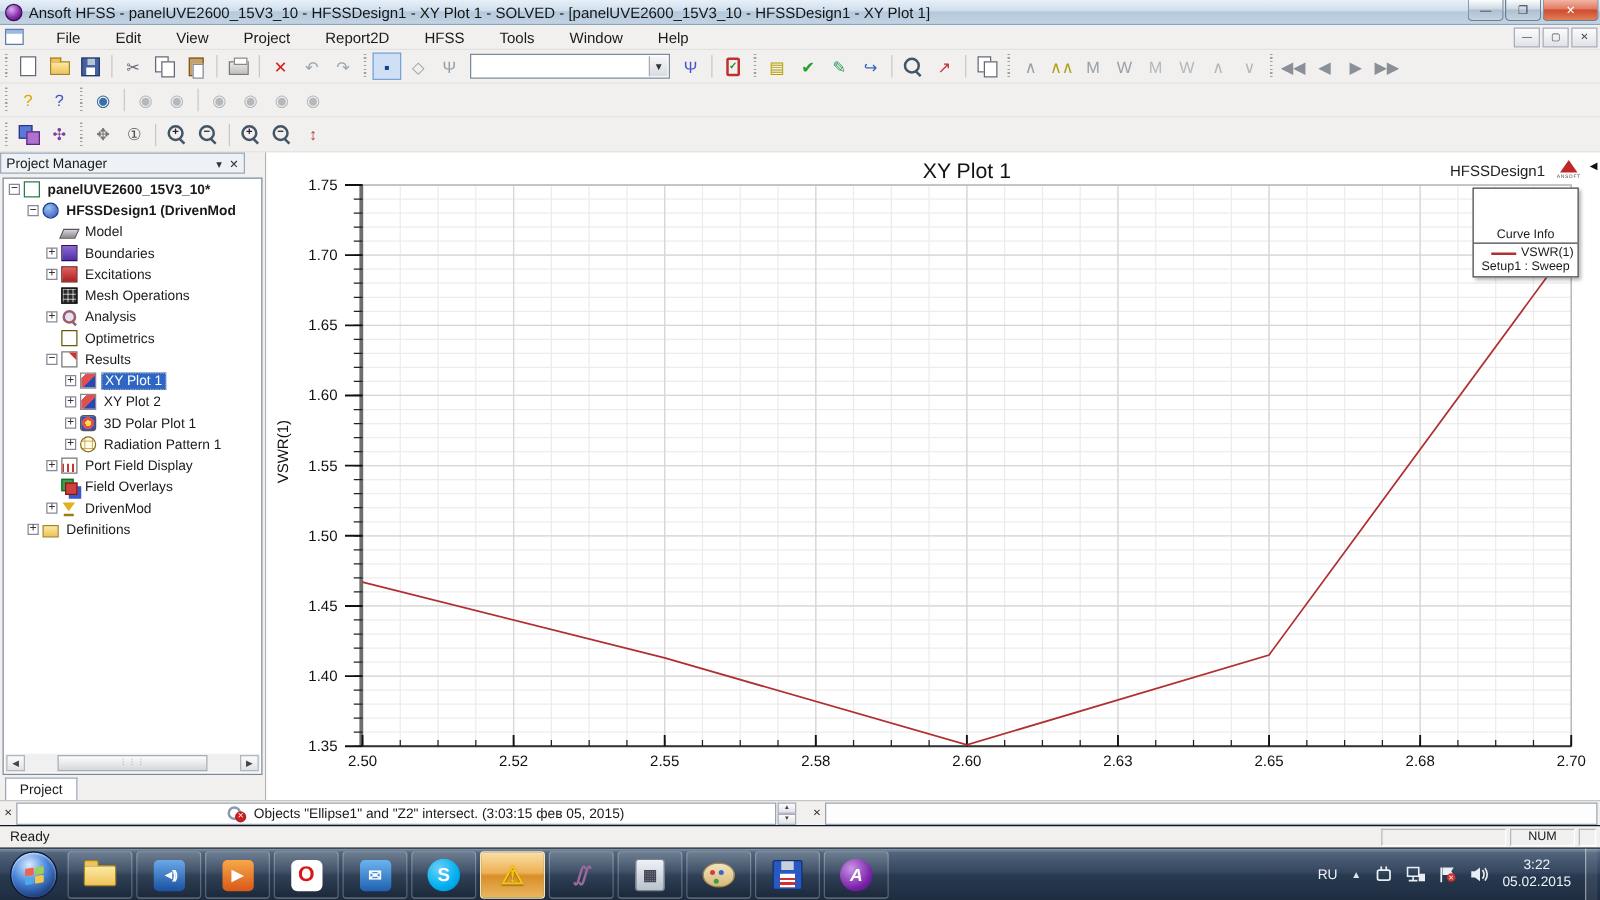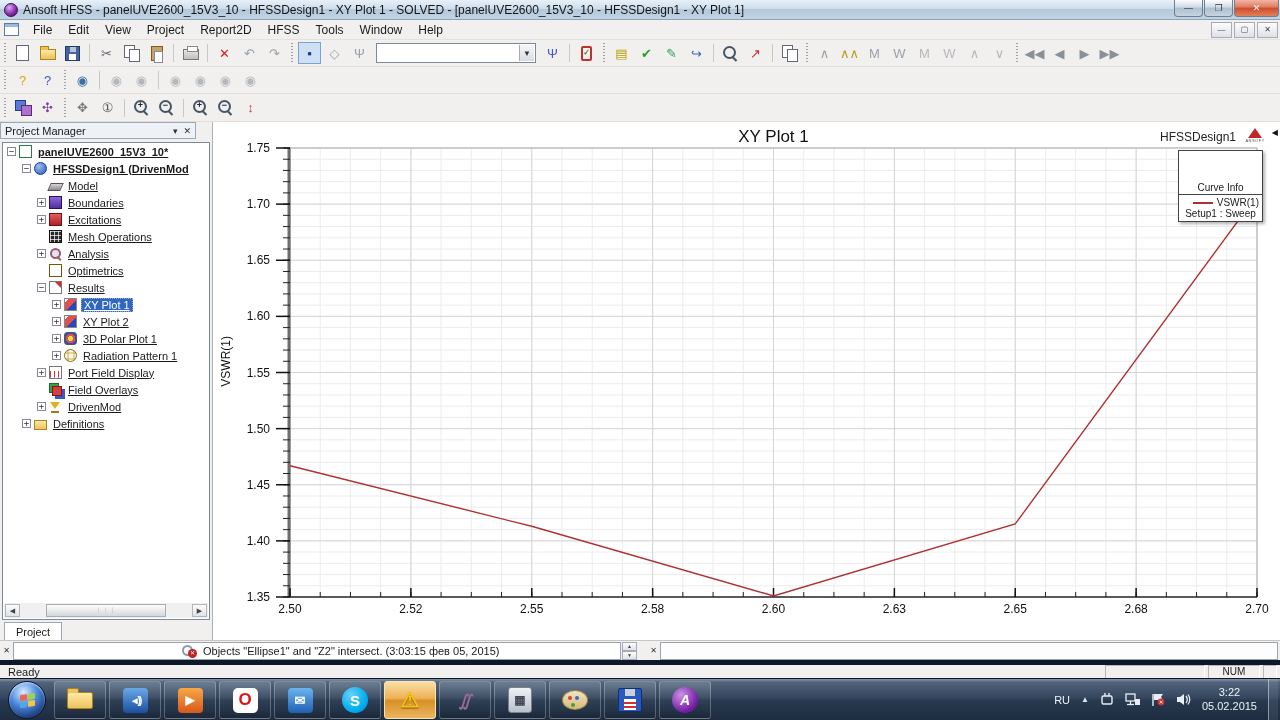--- a/index.html
+++ b/index.html
@@ -17,21 +17,21 @@
   .win-btn { width:29px; height:17px; border:1px solid #6e7f92; border-top:none; border-radius:0 0 4px 4px;
     background:linear-gradient(#fdfdfd,#cdd9e4 45%,#aebfcf 50%,#c6d4e0); color:#334;
     font-size:9px; display:flex; align-items:center; justify-content:center; margin-right:1px; }
   .win-btn.close { width:45px; background:linear-gradient(#f2b5a4,#e07a5f 45%,#ce4a2e 50%,#e08158); color:#fff; }
 
   
   #menubar { position:absolute; left:0; top:20px; width:1280px; height:20px; background:#f1f0ef;
     display:flex; align-items:center; border-bottom:1px solid #e3e2e1; }
   .mdi-doc { width:15px; height:13px; margin:0 6px 0 4px; background:#fff; border:1px solid #5a7ab0;
     box-shadow:inset 0 3px 0 #9ab8e0; }
-  .menu-item { padding:2px 8px; font-size:12px; }
+  .menu-item { padding:2px 8px; font-size:12px;margin-left:12px; }
   .mdi-btns { margin-left:auto; display:flex; margin-right:2px; }
   .mdi-btn { width:21px; height:16px; border:1px solid #aab; background:linear-gradient(#fcfcfc,#dfe2e6);
     font-size:8px; color:#445; display:flex; align-items:center; justify-content:center; margin-left:2px; }
 
   
   .toolbar { position:absolute; left:0; width:1280px; background:#f1f0ef; display:flex; align-items:center;
     border-bottom:1px solid #e0dfde; }
   #tb1 { top:40px; height:27px; } #tb2 { top:67px; height:27px; } #tb3 { top:94px; height:28px; }
   .grip { width:5px; height:20px; margin:0 4px;
     background:repeating-linear-gradient(#9aa0a6 0 1px, transparent 1px 3px); width:2px; }
@@ -83,21 +83,21 @@
     border:1px solid #9aa8b8; font-size:11px; padding:1px 4px; display:flex; align-items:center; }
   .pm-header .hctl { margin-left:auto; display:flex; gap:6px; font-size:9px; color:#333; }
   #tree-box { position:absolute; left:2px; right:2px; top:20px; bottom:20px; background:#fff;
     border:1px solid #7a8a98; overflow:hidden; }
   .trow { height:17px; display:flex; align-items:center; font-size:11px; white-space:nowrap; }
   .indent { display:inline-block; height:1px; }
   .exp { width:9px; height:9px; border:1px solid #889; background:#fff; font-size:9px; line-height:7px;
     text-align:center; margin:0 3px 0 0; color:#333; flex:none; font-family:"DejaVu Sans Mono",monospace; }
   .exp-sp { width:12px; flex:none; }
   .tic { width:13px; height:13px; margin-right:4px; flex:none; position:relative; }
-  .tlabel { padding:0 2px;text-decoration:underline; }
+  .tlabel { padding:0 2px; }
   .tlabel.sel { background:#2f66c4; color:#fff; border:1px dotted #9ab; }
   .trow:nth-child(1) .tlabel, .trow:nth-child(2) .tlabel { font-weight:bold; }
 
   .ic-project-icon { background:linear-gradient(#7ed49a,#3a9a62); border:1px solid #2a7a4a;
     background-image:linear-gradient(rgba(255,255,255,.45) 1px,transparent 1px),linear-gradient(90deg,rgba(255,255,255,.45) 1px,transparent 1px);
     background-size:4px 4px; }
   .ic-design-icon { background:radial-gradient(circle at 35% 30%, #9cc0f0, #2a55b8); border-radius:50%; border:1px solid #1a3a8a; }
   .ic-model-icon { height:8px !important; margin-top:3px; transform:skewX(-24deg);
     background:linear-gradient(#d8d4dc,#8e8894); border:1px solid #555; }
   .ic-boundaries-icon { background:linear-gradient(#8a68d8,#5030a0); border:1px solid #2a1060; }
@@ -176,21 +176,21 @@
     border-radius:50%; color:#fff; font-size:6px; line-height:9px; text-align:center; }
   .msg-text { font-size:11px; }
   .spinner { width:15px; height:18px; display:flex; flex-direction:column; margin-left:1px; }
   .spin-btn { flex:1; border:1px solid #aab; background:linear-gradient(#fcfcfc,#dfe3e7); font-size:5px; color:#444;
     display:flex; align-items:center; justify-content:center; }
   .msg-right { flex:1; display:flex; align-items:center; margin-left:10px; }
   .msg-field2 { flex:1; height:18px; background:#fdfdfd; border:1px solid #98a4b0; margin-right:2px; }
 
   
   #statusbar { position:absolute; left:0; top:660px; width:1280px; height:18px; background:#f1f0ef;
-    border-top:5px solid #0f172a; display:flex; align-items:center; font-size:11px; }
+    border-top:1px solid #0f172a; display:flex; align-items:center; font-size:11px; }
   #status-ready { padding:0 8px; }
   .sb-spacer { flex:1; }
   .sb-panel { height:14px; border:1px solid #b8b8b8; border-right-color:#fff; border-bottom-color:#fff;
     margin-right:3px; display:flex; align-items:center; justify-content:center; font-size:10px; }
   .sb-p1 { width:100px; } .sb-num { width:52px; } .sb-p3 { width:14px; }
 
   
   #taskbar { position:absolute; left:0; top:678px; width:1280px; height:42px;
     background:linear-gradient(#8195ab 0%,#51647c 8%,#35465e 45%,#283a50 52%,#1e2c40 100%);
     border-top:1px solid #0c1624; display:flex; align-items:center; }

